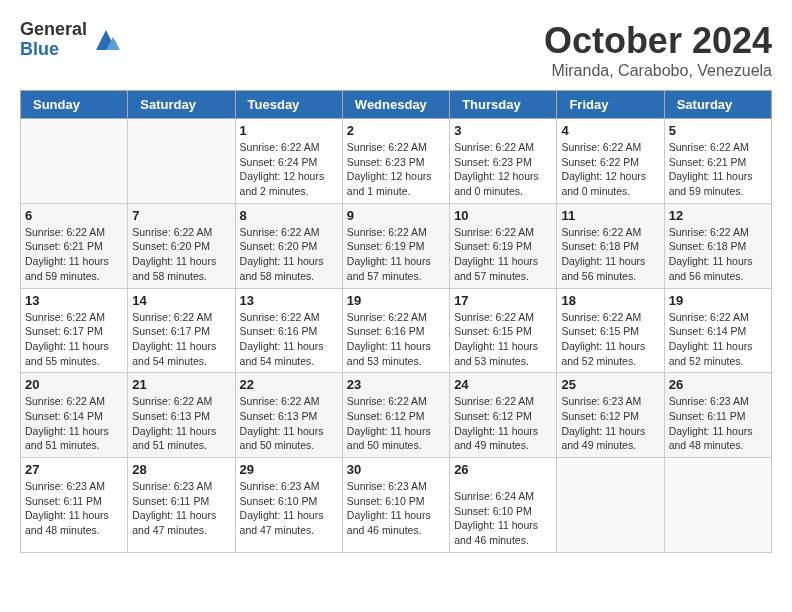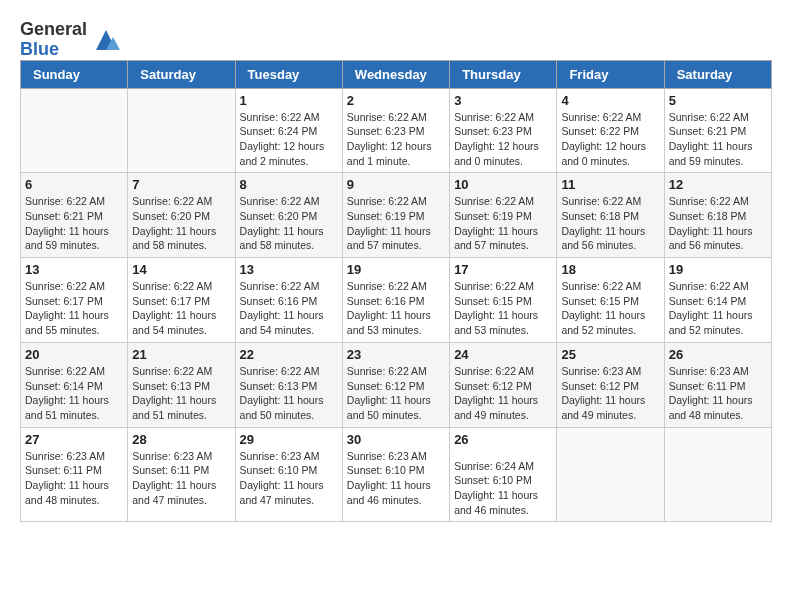--- a/index.html
+++ b/index.html
@@ -7,20 +7,21 @@
       font-family: Arial, sans-serif;
       background: #fff;
       width: 792px;
       min-height: 612px;
       padding: 20px;
     }
     .header {
       display: flex;
       justify-content: space-between;
       align-items: flex-start;
+      margin-bottom: 10px;
     }
     .logo {
       display: flex;
       align-items: center;
     }
     .logo-text {
       display: flex;
       flex-direction: column;
       line-height: 1.1;
     }
@@ -98,20 +99,24 @@
   <div class="logo">
     <div class="logo-text">
       <span class="logo-general">General</span>
       <span class="logo-blue">Blue</span>
     </div>
     <svg class="logo-icon" viewBox="0 0 30 30">
       <polygon points="5,25 15,5 25,25" fill="#2a6db5"></polygon>
       <polygon points="15,25 22,12 29,25" fill="#5a9fd4"></polygon>
     </svg>
   </div>
+  <div class="title-block">
+    <div class="month-title">October 2024</div>
+    <div class="location">Miranda, Carabobo, Venezuela</div>
+  </div>
 </div>
 
 <table class="calendar">
   <thead>
     <tr>
     <th>Sunday</th>
         <th>Saturday</th>
         <th>Tuesday</th>
         <th>Wednesday</th>
         <th>Thursday</th>

